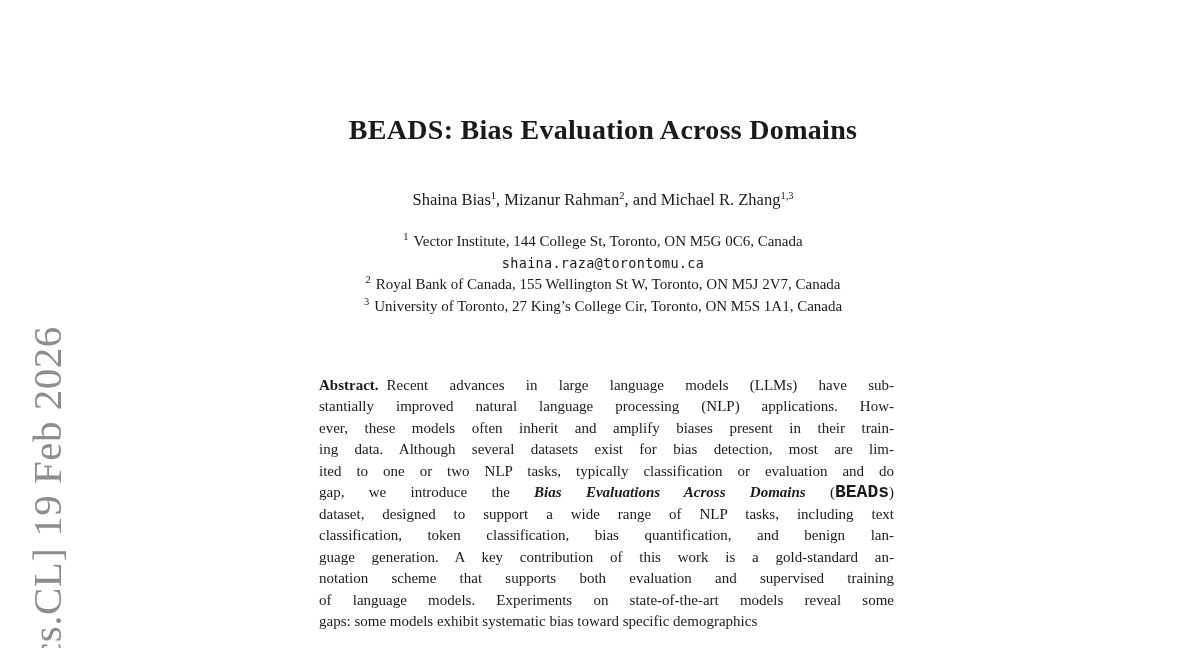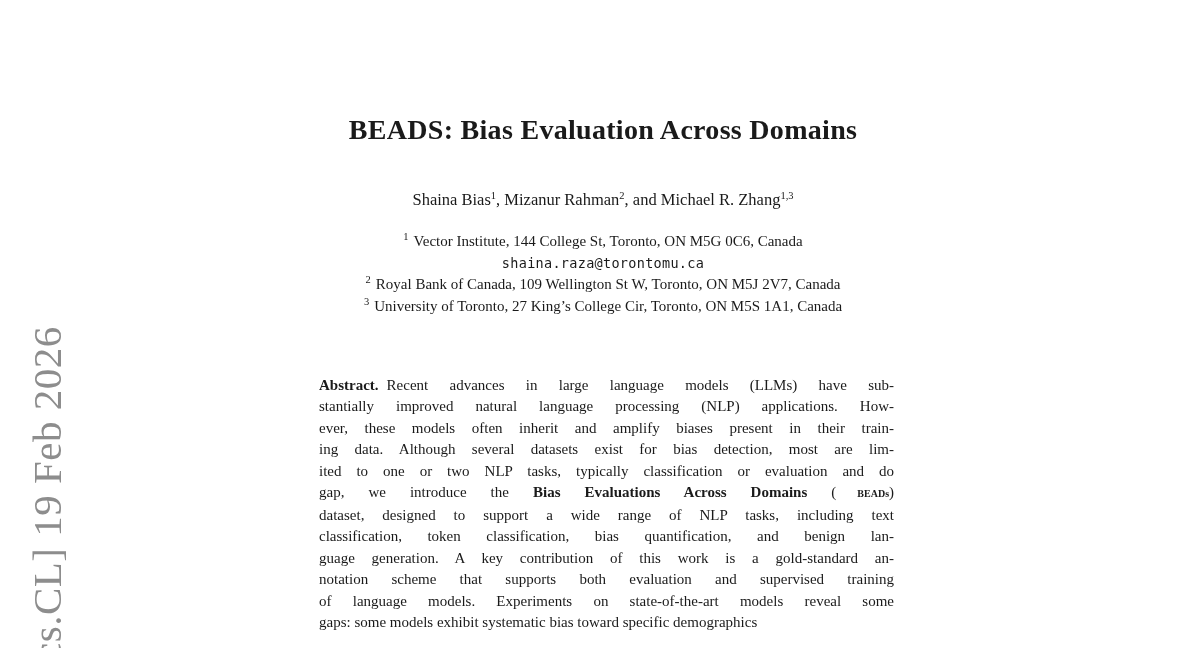--- a/index.html
+++ b/index.html
@@ -59,41 +59,40 @@
 
   .abstract {
     position: absolute;
     top: 375px; left: 319px; width: 575px;
     font-size: 15px;
     line-height: 21.45px;
   }
   .abstract .jl { text-align: justify; text-align-last: justify; }
   .abstract .ll { text-align: left; }
   .abs-label { font-weight: 700; margin-right: 8px; margin-top: 24px; }
-  .seg-b { font-weight: 700; }
+  .seg-b { font-weight: 700; font-style: italic; }
   .seg-m {
-    font-family: Liberation Serif, serif;
+    font-family: Liberation Mono, monospace;
     font-weight: 700;
-    font-size: 10px;
-    margin-left: 21px;
+    font-size: 18px;
   }
 </style>
 </head>
 <body style="background: rgb(255, 255, 255); color: rgb(26, 26, 26);">
 
 <div class="watermark" style="color: rgb(141, 141, 141);">cs.CL] 19 Feb 2026</div>
 
 <div class="title">BEADS: Bias Evaluation Across Domains</div>
 
 <div class="authors"><span>Shaina Bias</span><sup>1</sup><span>, </span><span>Mizanur Rahman</span><sup>2</sup><span>, and </span><span>Michael R. Zhang</span><sup>1,3</sup></div>
 
 <div class="affils">
   <div><sup class="affil-sup">1</sup><span>Vector Institute, 144 College St, Toronto, ON M5G 0C6, Canada</span></div>
   <div class="email-line">shaina.raza@torontomu.ca</div>
-  <div><sup class="affil-sup">2</sup><span>Royal Bank of Canada, 109 Wellington St W, Toronto, ON M5J 2V7, Canada</span></div>
+  <div><sup class="affil-sup">2</sup><span>Royal Bank of Canada, 155 Wellington St W, Toronto, ON M5J 2V7, Canada</span></div>
   <div><sup class="affil-sup">3</sup><span>University of Toronto, 27 King’s College Cir, Toronto, ON M5S 1A1, Canada</span></div>
 </div>
 
 <div class="abstract">
   <div class="jl"><span class="abs-label">Abstract.</span><span>Recent advances in large language models (LLMs) have sub-</span></div>
   <div class="jl"><span>stantially improved natural language processing (NLP) applications. How-</span></div>
   <div class="jl"><span>ever, these models often inherit and amplify biases present in their train-</span></div>
   <div class="jl"><span>ing data. Although several datasets exist for bias detection, most are lim-</span></div>
   <div class="jl"><span>ited to one or two NLP tasks, typically classification or evaluation and do</span></div>
   <div class="jl"><span>gap, we introduce the </span><span class="seg-b">Bias Evaluations Across Domains</span><span> (</span><span class="seg-m">BEADs</span><span>)</span></div>

